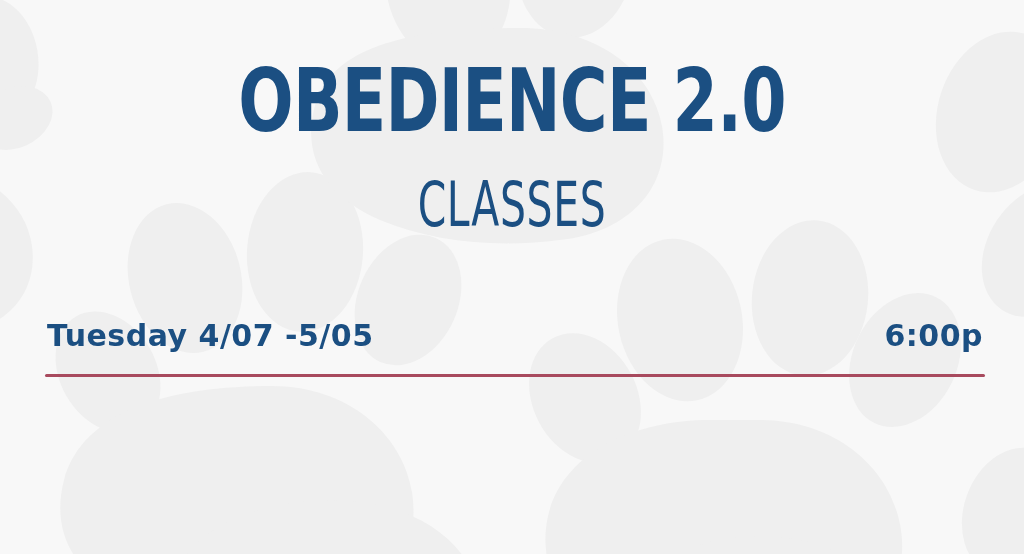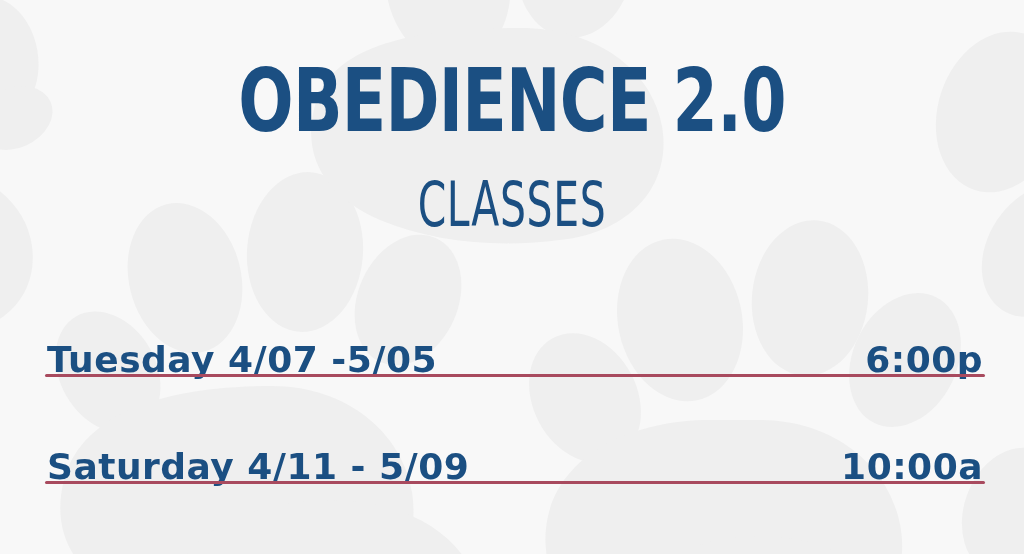--- a/index.html
+++ b/index.html
@@ -88,26 +88,25 @@
     justify-content: space-between;
     height: 69px;
     padding: 0 2px;
     box-sizing: border-box;
   }
 
   .row-day,
   .row-time {
     font-family: "DejaVu Sans", sans-serif;
     font-weight: 700;
-    font-size: 36px;
+    font-size: 30px;
     line-height: 56px;
     color: #1b4f82;
     letter-spacing: 0.5px;
     white-space: nowrap;
-    margin-top: 24px;
   }
 
   .row-time {
     text-align: left;
   }
 
   .row-divider {
     position: absolute;
     left: 0;
     bottom: 38px;
@@ -186,23 +185,16 @@
   <div id="schedule">
 
     <div class="schedule-row">
       <div class="schedule-row-inner">
         <span class="row-day">Tuesday 4/07 -5/05</span>
         <span class="row-time">6:00p</span>
       </div>
       <div class="row-divider"></div>
     </div>
 
-    <div class="schedule-row">
-      <div class="schedule-row-inner">
-        <span class="row-day">Saturday 4/11 - 5/09</span>
-        <span class="row-time">10:00a</span>
-      </div>
-      <div class="row-divider"></div>
-    </div>
 
   </div>
 
 </div>
 
 </body></html>

